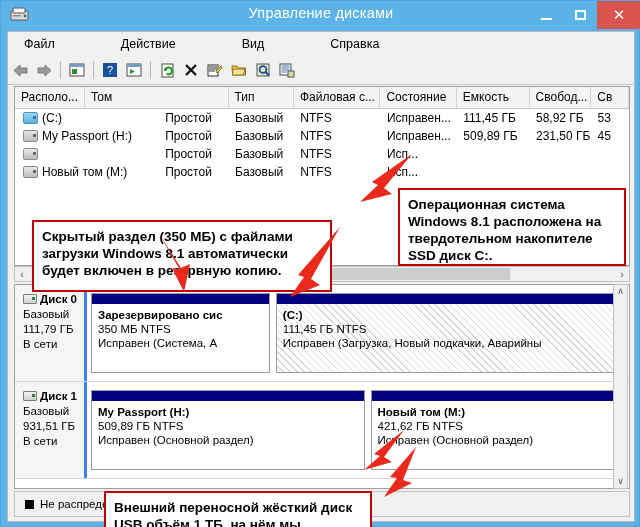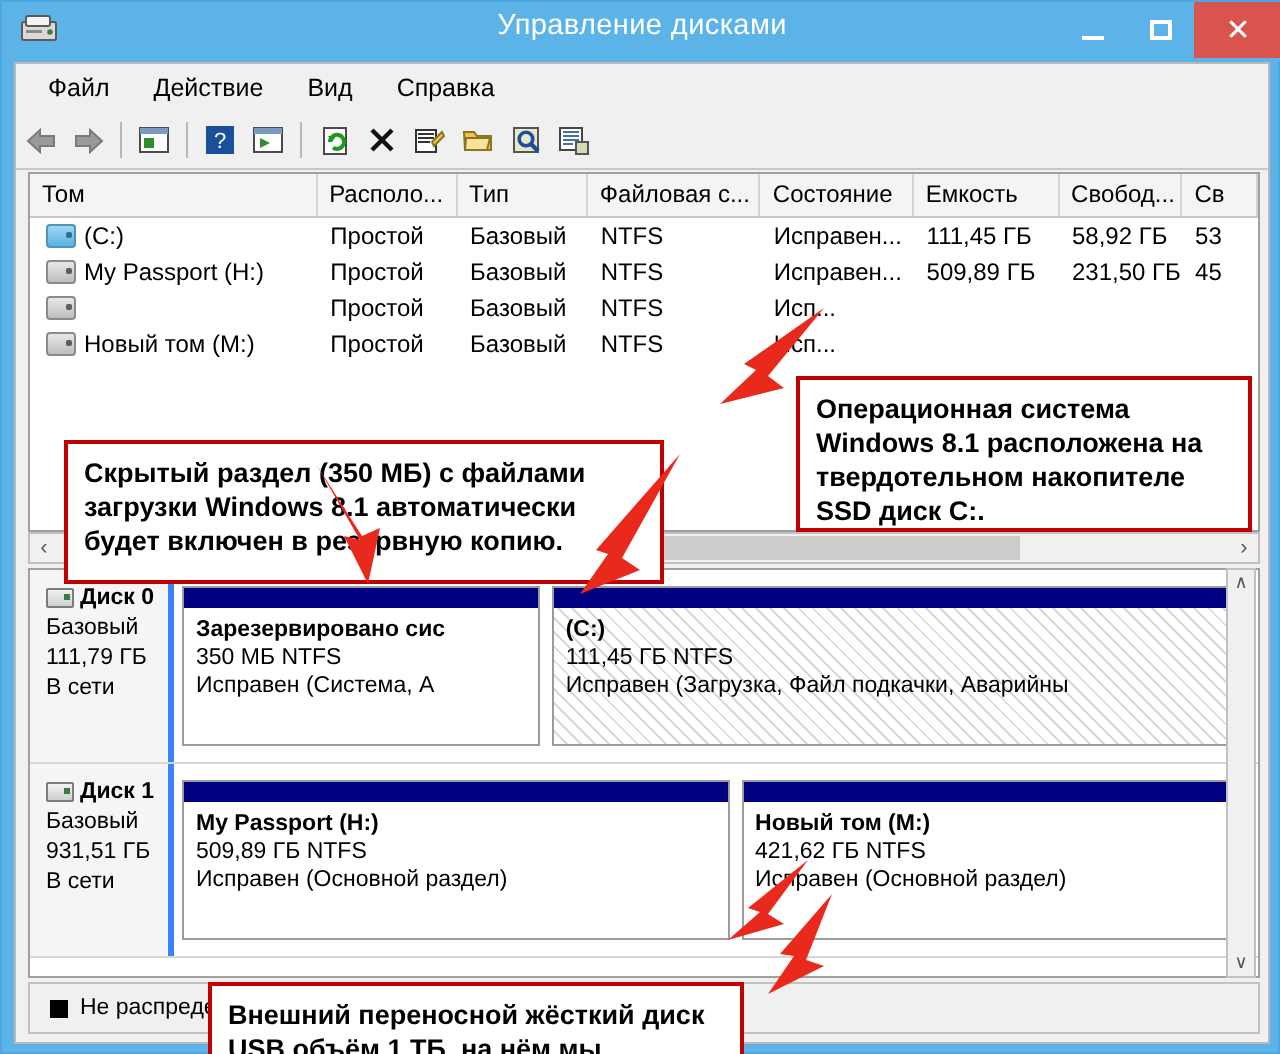--- a/index.html
+++ b/index.html
@@ -43,21 +43,21 @@
   .client{
     position:absolute;left:6px;top:30px;width:628px;height:491px;
     background:#f0f0f0;
     border:1px solid #b9b9b9;
     box-sizing:border-box;
   }
 
   .menubar{
     position:absolute;left:0;top:0;width:100%;height:24px;
     background:#f0f0f0;border-bottom:1px solid #dededa;
-    display:flex;align-items:center;
+    display:flex;align-items:center;gap:44px;
   }
   .menu-item{
     font-size:12.5px;color:#000;padding:2px 10px;margin-left:2px;
   }
   .menu-item:first-child{margin-left:6px;}
 
   .toolbar{
     position:absolute;left:0;top:24px;width:100%;height:28px;
     background:#f0f0f0;border-bottom:1px solid #c8c8c4;
     display:flex;align-items:center;
@@ -277,22 +277,22 @@
           <svg width="16" height="15" viewBox="0 0 16 15">
               <rect x="1" y="1" width="11" height="11" fill="#fff" stroke="#444"></rect>
               <path d="M2.5 3 h8 M2.5 5 h8 M2.5 7 h8 M2.5 9 h5" stroke="#4a6fa5"></path>
               <rect x="9" y="8" width="6" height="6" fill="#d8d8b0" stroke="#555"></rect>
             </svg>
         </div>
       </div>
 
       <div class="vol-list">
         <div class="vol-head">
+          <div style="width:75px">Располо...</div>
           <div style="width:155px">Том</div>
-          <div style="width:75px">Располо...</div>
           <div style="width:70px">Тип</div>
           <div style="width:93px">Файловая с...</div>
           <div style="width:82px">Состояние</div>
           <div style="width:78px">Емкость</div>
           <div style="width:66px">Свобод...</div>
           <div style="width:40px">Св</div>
         </div>
         <div class="vol-rows">
 
           <div class="vol-row">
@@ -380,21 +380,21 @@
                 <div class="t">Зарезервировано сис</div>
                 <div class="s">350 МБ NTFS</div>
                 <div class="s">Исправен (Система, А</div>
               </div>
             </div>
             <div class="part hatched" style="width:66%">
               <div class="part-bar"></div>
               <div class="part-body">
                 <div class="t">(C:)</div>
                 <div class="s">111,45 ГБ NTFS</div>
-                <div class="s">Исправен (Загрузка, Файл подкачки, Аварийны</div>
+                <div class="s">Исправен (Загрузка, Новый подкачки, Аварийны</div>
               </div>
             </div>
           </div>
         </div>
 
         <div class="disk-row">
           <div class="disk-info">
             <div class="dname">
               <span class="disk-ico"></span>
               <span>Диск 1</span>

